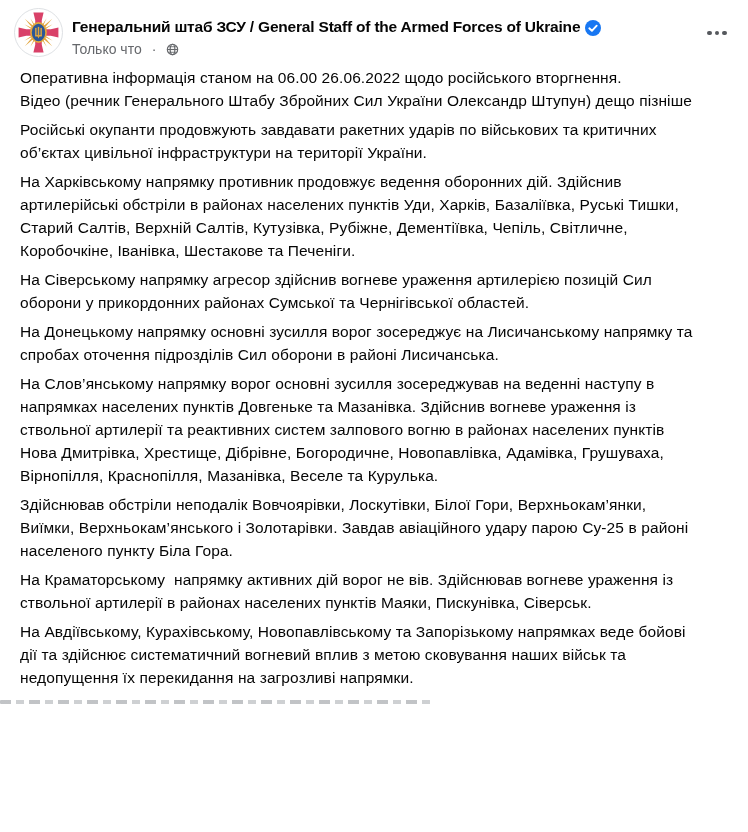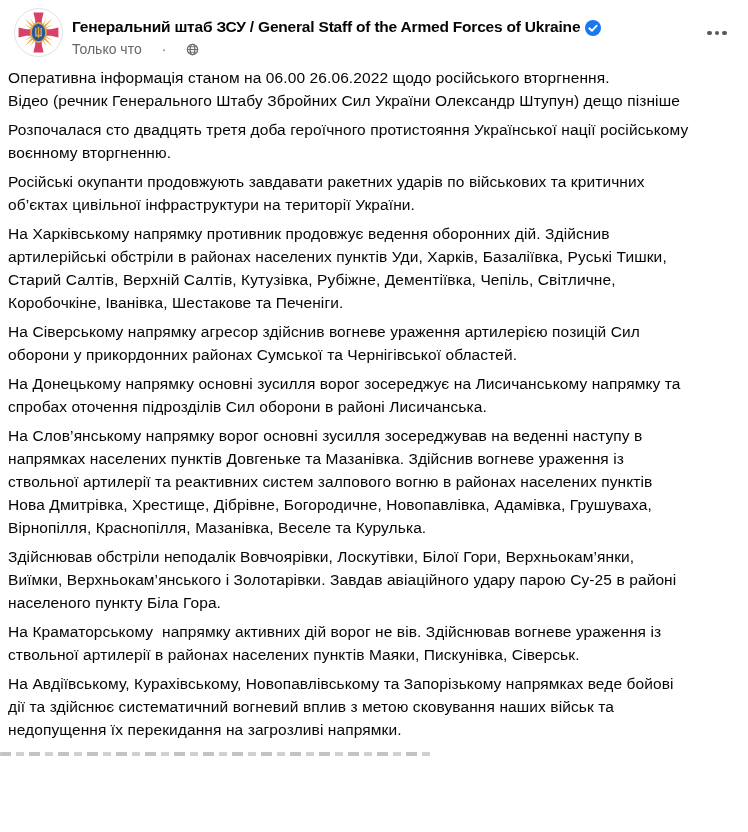--- a/index.html
+++ b/index.html
@@ -21,30 +21,30 @@
   .post{width:748px;height:832px;overflow:hidden;position:relative;background:#fff;}
   .header{display:flex;align-items:flex-end;padding:8px 16px 0 14px;position:relative;}
   .avatar-btn{flex:0 0 auto;width:49px;height:49px;border-radius:50%;padding:0;border:none;background:none;cursor:pointer;}
   .header-text{margin-left:9px;padding-top:3px;min-width:0;}
   .name-row{display:flex;align-items:center;gap:5px;}
   .page-name{
     font-size:15.5px;font-weight:700;color:var(--text);letter-spacing:-0.2px;
     text-decoration:none;white-space:nowrap;cursor:pointer;line-height:20px;
   }
   .badge{display:inline-flex;flex:0 0 auto;margin-top:1px;}
-  .meta-row{display:flex;align-items:center;gap:20px;margin-top:4px;color:var(--meta-gray);font-size:14px;line-height:16px;}
+  .meta-row{display:flex;align-items:center;gap:10px;margin-top:4px;color:var(--meta-gray);font-size:14px;line-height:16px;}
   .timestamp{color:var(--meta-gray);text-decoration:none;cursor:pointer;}
   .dot-sep{color:var(--meta-gray);}
   .globe{display:inline-flex;color:var(--meta-gray);}
   .menu-btn{
     position:absolute;right:14px;top:18px;width:34px;height:30px;border:none;background:none;
     display:flex;align-items:center;justify-content:center;gap:3px;cursor:pointer;border-radius:6px;
   }
   .menu-btn i{width:4.5px;height:4.5px;border-radius:50%;background:var(--dots-gray);display:block;}
-  .post-body{padding:9px 6px 0 8px;font-size:15.5px;line-height:23px;color:var(--text);}
+  .post-body{padding:9px 6px 0 20px;font-size:15.5px;line-height:23px;color:var(--text);}
   .para{white-space:pre;margin:0 0 6px 0;overflow:hidden;letter-spacing:0.1px;}
   .clipped-line{height:9px;overflow:hidden;padding-top:5px;}
   .clipped-line .strip{
     height:4px;width:432px;opacity:0.55;border-radius:1px;
     background:repeating-linear-gradient(90deg,#8f9398 0 11px,transparent 11px 16px,#a6aaae 16px 24px,transparent 24px 29px);
   }
 </style>
 </head>
 <body>
 
@@ -118,22 +118,20 @@
     <button class="menu-btn">
       <i></i>
         <i></i>
         <i></i>
     </button>
   </div>
 
   <div class="post-body">
       <div class="para">Оперативна інформація станом на 06.00 26.06.2022 щодо російського вторгнення.
 Відео (речник Генерального Штабу Збройних Сил України Олександр Штупун) дещо пізніше</div>
-      <div class="para">Розпочалася сто двадцять третя доба героїчного протистояння Української нації російському
-воєнному вторгненню.</div>
       <div class="para">Російські окупанти продовжують завдавати ракетних ударів по військових та критичних
 об’єктах цивільної інфраструктури на території України.</div>
       <div class="para">На Харківському напрямку противник продовжує ведення оборонних дій. Здійснив
 артилерійські обстріли в районах населених пунктів Уди, Харків, Базаліївка, Руські Тишки,
 Старий Салтів, Верхній Салтів, Кутузівка, Рубіжне, Дементіївка, Чепіль, Світличне,
 Коробочкіне, Іванівка, Шестакове та Печеніги.</div>
       <div class="para">На Сіверському напрямку агресор здійснив вогневе ураження артилерією позицій Сил
 оборони у прикордонних районах Сумської та Чернігівської областей.</div>
       <div class="para">На Донецькому напрямку основні зусилля ворог зосереджує на Лисичанському напрямку та
 спробах оточення підрозділів Сил оборони в районі Лисичанська.</div>

